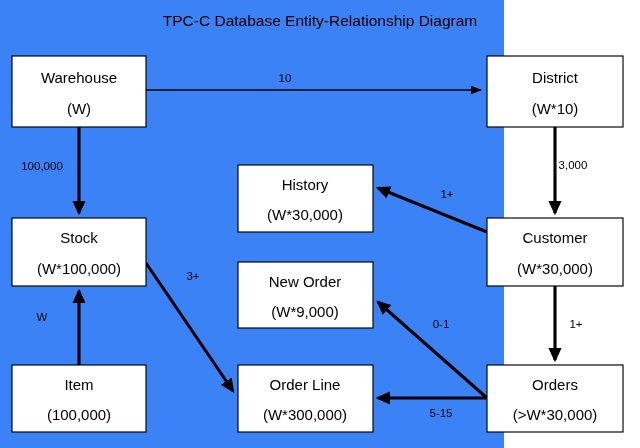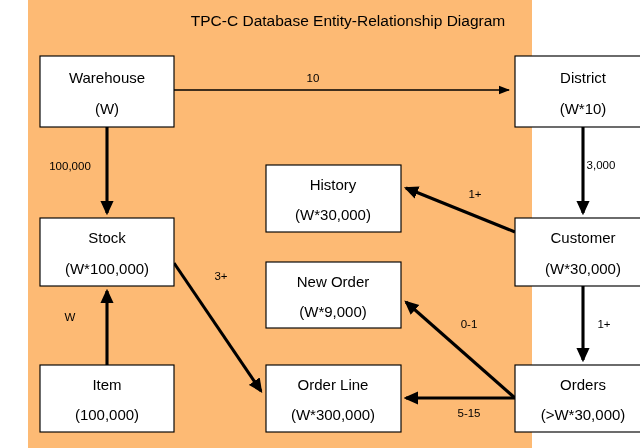--- a/index.html
+++ b/index.html
@@ -11,22 +11,21 @@
     width: 640px;
     height: 448px;
     font-family: "Liberation Sans", sans-serif;
     color: #000000;
     overflow: hidden;
   }
   #diagram-root {
     position: relative;
     width: 504px;
     height: 448px;
-    background: #fdba74;
-    margin-left: 28px;
+    background: #3b82f6;
   }
   svg.canvas {
     position: absolute;
     left: 0;
     top: 0;
     width: 640px;
     height: 448px;
     display: block;
   }
   .diagram-title {

